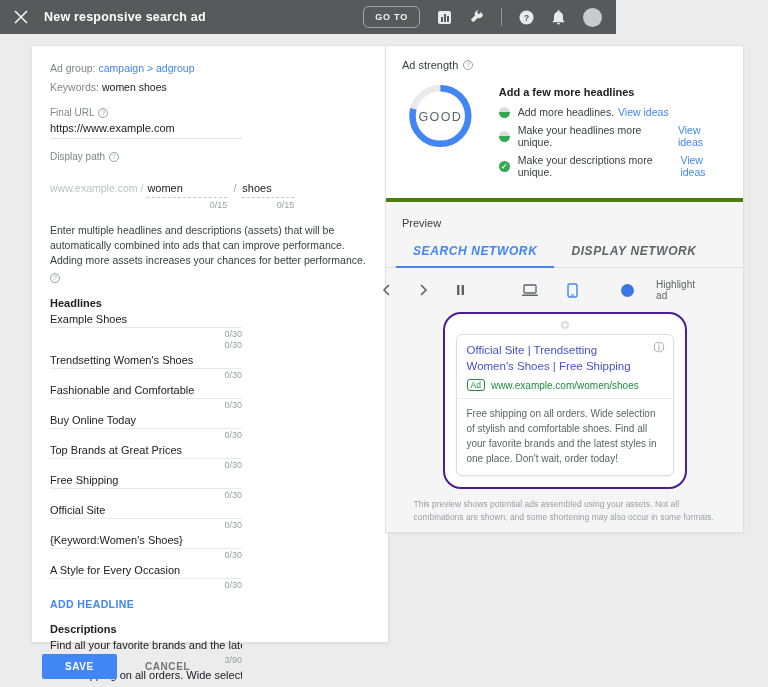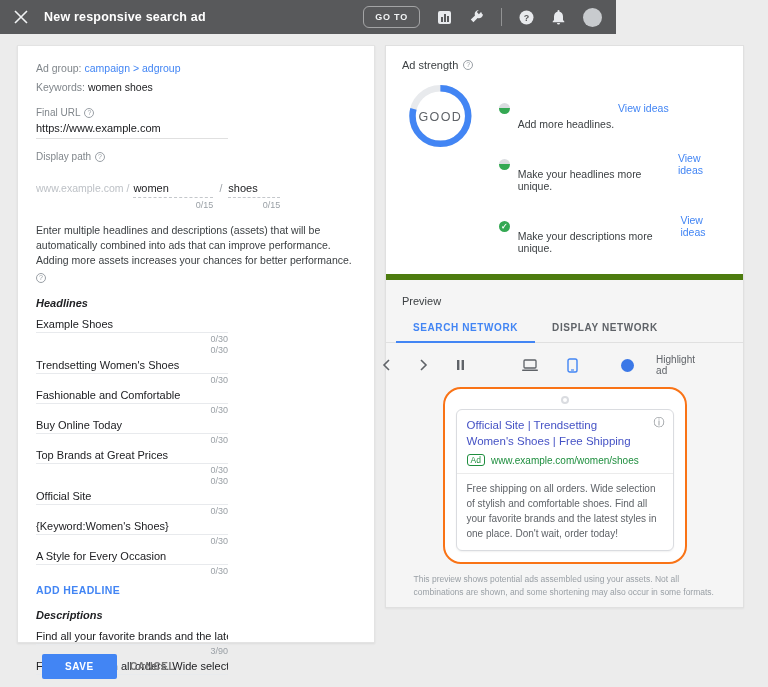--- a/index.html
+++ b/index.html
@@ -25,21 +25,21 @@
     border:1px solid rgba(255,255,255,.45); border-radius:6px;
     font-size:9px; font-weight:bold; letter-spacing:.8px;
     padding:5px 11px; color:#f1f3f4; background:transparent; cursor:pointer;
   }
   .tb-icon { width:15px; height:15px; margin-left:17px; cursor:pointer; }
   .tb-divider { width:1px; height:18px; background:rgba(255,255,255,.35); margin-left:17px; }
   .avatar { width:19px; height:19px; border-radius:50%; background:#c8cbce; margin-left:17px; cursor:pointer; }
 
   
   .left-card {
-    position:absolute; left:17px; top:45px; width:358px; height:598px;
+    position:absolute; left:31px; top:45px; width:358px; height:598px;
     background:#fff; border:1px solid #e3e3e3; box-shadow:0 1px 2px rgba(0,0,0,.07);
     padding:15px 18px 0 18px; font-size:11px;
   }
   .kv-row { margin-bottom:4px; font-size:10.5px; line-height:15px; }
   .kv-label { color:#80868b; }
   .kv-value { color:#202124; }
   .kv-link { color:#4285f4; text-decoration:none; cursor:pointer; }
 
   .field-label {
     margin-top:11px; font-size:10px; color:#80868b;
@@ -58,77 +58,77 @@
   .path-base { font-size:10.5px; color:#bdc1c6; line-height:15px; margin-right:4px; }
   .path-col { display:flex; flex-direction:column; }
   .path-input {
     font-size:11px; color:#202124; line-height:14px; padding-bottom:2px;
     border-bottom:1px dashed #c4c7cb; cursor:text;
   }
   .path-sep { font-size:10.5px; color:#9aa0a6; line-height:15px; margin:0 6px; }
   .path-counter { font-size:9px; color:#9aa0a6; text-align:right; line-height:12px; margin-top:1px; }
 
   .intro { margin-top:12px; font-size:10.5px; color:#3c4043; line-height:1.45; width:328px; }
-  .section-heading { margin-top:13px; font-size:11px; font-weight:bold; color:#202124;font-style:italic; }
-
-  .fields { margin-top:5px; }
+  .section-heading { margin-top:13px; font-size:11px; font-weight:bold; color:#202124; }
+
+  .fields { }
   .field-row { width:192px; }
   .field-value {
     font-size:11px; color:#202124; line-height:14px; padding:3px 0 1px 0;
     border-bottom:1px solid #e8eaed; white-space:nowrap; overflow:hidden; cursor:text;
   }
   .field-counter { font-size:9px; color:#9aa0a6; text-align:right; line-height:10px; padding-top:1px; }
 
   .add-link {
     display:inline-block; margin-top:8px; font-size:10.5px; font-weight:bold;
     letter-spacing:.4px; color:#4285f4; cursor:pointer;
   }
 
   
   .right-card {
     position:absolute; left:385px; top:45px; width:359px;
     border:1px solid #e0e0e0; background:#f5f5f5; box-shadow:0 1px 2px rgba(0,0,0,.05);
   }
-  .strength { background:#fff; padding:13px 16px 14px 16px; border-bottom:6px solid #4d7c0f; }
+  .strength { background:#fff; padding:13px 16px 14px 16px; border-bottom:4px solid #4d7c0f; }
   .strength-label { font-size:11px; color:#3c4043; display:flex; align-items:center; gap:5px; }
   .strength-body { display:flex; margin-top:8px; }
   .gauge-wrap { width:74px; height:74px; margin-left:4px; }
   .sugg-block { margin-left:24px; padding-top:7px; }
   .sugg-heading { font-size:11px; font-weight:bold; color:#202124; margin-bottom:8px; }
   .sugg-row { display:flex; align-items:center; margin-bottom:6px; }
   .sugg-icon { width:11px; height:11px; border-radius:50%; margin-right:8px; flex:none; }
   .icon-half { background:linear-gradient(to bottom, #dadce0 0 45%, #34a853 45% 100%); }
   .icon-check {
     background:#34a853; color:#fff; font-size:8px; line-height:11px;
     text-align:center; font-weight:bold;
   }
-  .sugg-text { font-size:10.5px; color:#3c4043;margin-top:32px; }
+  .sugg-text { font-size:10.5px; color:#3c4043; }
   .sugg-link { font-size:10.5px; color:#4285f4; margin-left:4px; cursor:pointer; }
 
   .preview-heading { font-size:11px; color:#3c4043; padding:15px 16px 11px 16px; }
   .tabs { display:flex; border-bottom:1px solid #e0e0e0; padding-left:10px; }
   .tab {
-    font-size:10px; font-weight:bold; letter-spacing:.6px; padding:4px 17px 8px 17px;
-    color:#5f6368; cursor:pointer;
+    font-size:12px; font-weight:bold; letter-spacing:.6px; padding:4px 17px 8px 17px;
+    color:#5f6368; cursor:pointer;font-style:italic;
   }
   .tab.active { color:#4285f4; border-bottom:2px solid #4285f4; margin-bottom:-1px; }
 
   .controls {
     display:flex; align-items:center; justify-content:flex-end;
     padding:11px 48px 2px 0; gap:28px;
   }
   .ctrl-icon { cursor:pointer; display:flex; align-items:center; }
   .ctrl-divider { width:1px; height:16px; background:#dadce0; }
   .toggle { width:25px; height:11px; border-radius:6px; background:#a9c7f8; position:relative; cursor:pointer; }
   .toggle .knob { position:absolute; right:0; top:-1px; width:13px; height:13px; border-radius:50%; background:#3b78e7; }
   .toggle-label { font-size:10px; color:#5f6368; margin-left:-6px; }
 
   .phone {
     width:244px; margin:9px auto 0 auto; background:#fff;
-    border:2px solid #f97316; border-radius:18px; min-height:128px;
+    border:2px solid #4c1d95; border-radius:18px; min-height:128px;
     position:relative; padding:20px 11px 11px 11px;
   }
   .phone-cam {
     position:absolute; top:7px; left:50%; margin-left:-4px;
     width:8px; height:8px; border:2px solid #dadce0; border-radius:50%;
   }
   .ad-card {
     background:#fff; border:1px solid #dadce0; border-radius:6px;
     box-shadow:0 1px 2px rgba(0,0,0,.06); padding:8px 10px 9px 10px; position:relative;
   }
@@ -143,21 +143,21 @@
   }
   .ad-url { font-size:10px; color:#1e8e3e; }
   .ad-divider { height:1px; background:#ebebeb; margin:7px -10px 7px -10px; }
   .ad-desc { font-size:10px; color:#5f6368; line-height:1.5; }
   .disclaimer {
     width:302px; margin:9px auto 0 auto; padding-bottom:8px;
     font-size:8.5px; color:#9aa0a6; line-height:1.5;
   }
 
   
-  .footer { position:absolute; left:42px; top:654px; display:flex; align-items:center; gap:13px; }
+  .footer { position:absolute; left:42px; top:654px; display:flex; align-items:center; gap:28px; }
   .save-btn {
     background:#4285f4; color:#fff; border:none; border-radius:2px;
     font-size:10px; font-weight:bold; letter-spacing:.6px; padding:7px 23px; cursor:pointer;
     font-family:"Liberation Sans", sans-serif;
   }
   .cancel-btn { font-size:10px; font-weight:bold; letter-spacing:.6px; color:#757575; cursor:pointer; }
 </style>
 </head>
 <body>
 
@@ -249,20 +249,21 @@
     <div class="field-value">Buy Online Today</div>
     <div class="field-counter">0/30</div>
   </div>
 
   <div class="field-row">
     <div class="field-value">Top Brands at Great Prices</div>
     <div class="field-counter">0/30</div>
   </div>
 
   <div class="field-row">
+    <div class="field-value">Free Shipping</div>
     <div class="field-counter">0/30</div>
   </div>
 
   <div class="field-row">
     <div class="field-value">Official Site</div>
     <div class="field-counter">0/30</div>
   </div>
 
   <div class="field-row">
     <div class="field-value">{Keyword:Women's Shoes}</div>
@@ -301,20 +302,21 @@
       <span>Ad strength</span>
       <span class="help-dot">?</span>
     </div>
     <div class="strength-body">
       <svg class="gauge-wrap" viewBox="0 0 74 74">
         <circle cx="37" cy="37" r="30" fill="none" stroke="#e8eaed" stroke-width="7"></circle>
         <circle cx="37" cy="37" r="30" fill="none" stroke="#4285f4" stroke-width="7" stroke-dasharray="149 40" transform="rotate(-90 37 37)"></circle>
         <text x="37" y="42" font-size="13.5" letter-spacing="1.5" fill="#5f6368" text-anchor="middle">GOOD</text>
       </svg>
       <div class="sugg-block">
+        <div class="sugg-heading">Add a few more headlines</div>
         <div class="sugg-row">
           <span class="sugg-icon icon-half"></span>
           <span class="sugg-text">Add more headlines.</span>
           <span class="sugg-link">View ideas</span>
         </div>
         <div class="sugg-row">
           <span class="sugg-icon icon-half"></span>
           <span class="sugg-text">Make your headlines more unique.</span>
           <span class="sugg-link">View ideas</span>
         </div>

